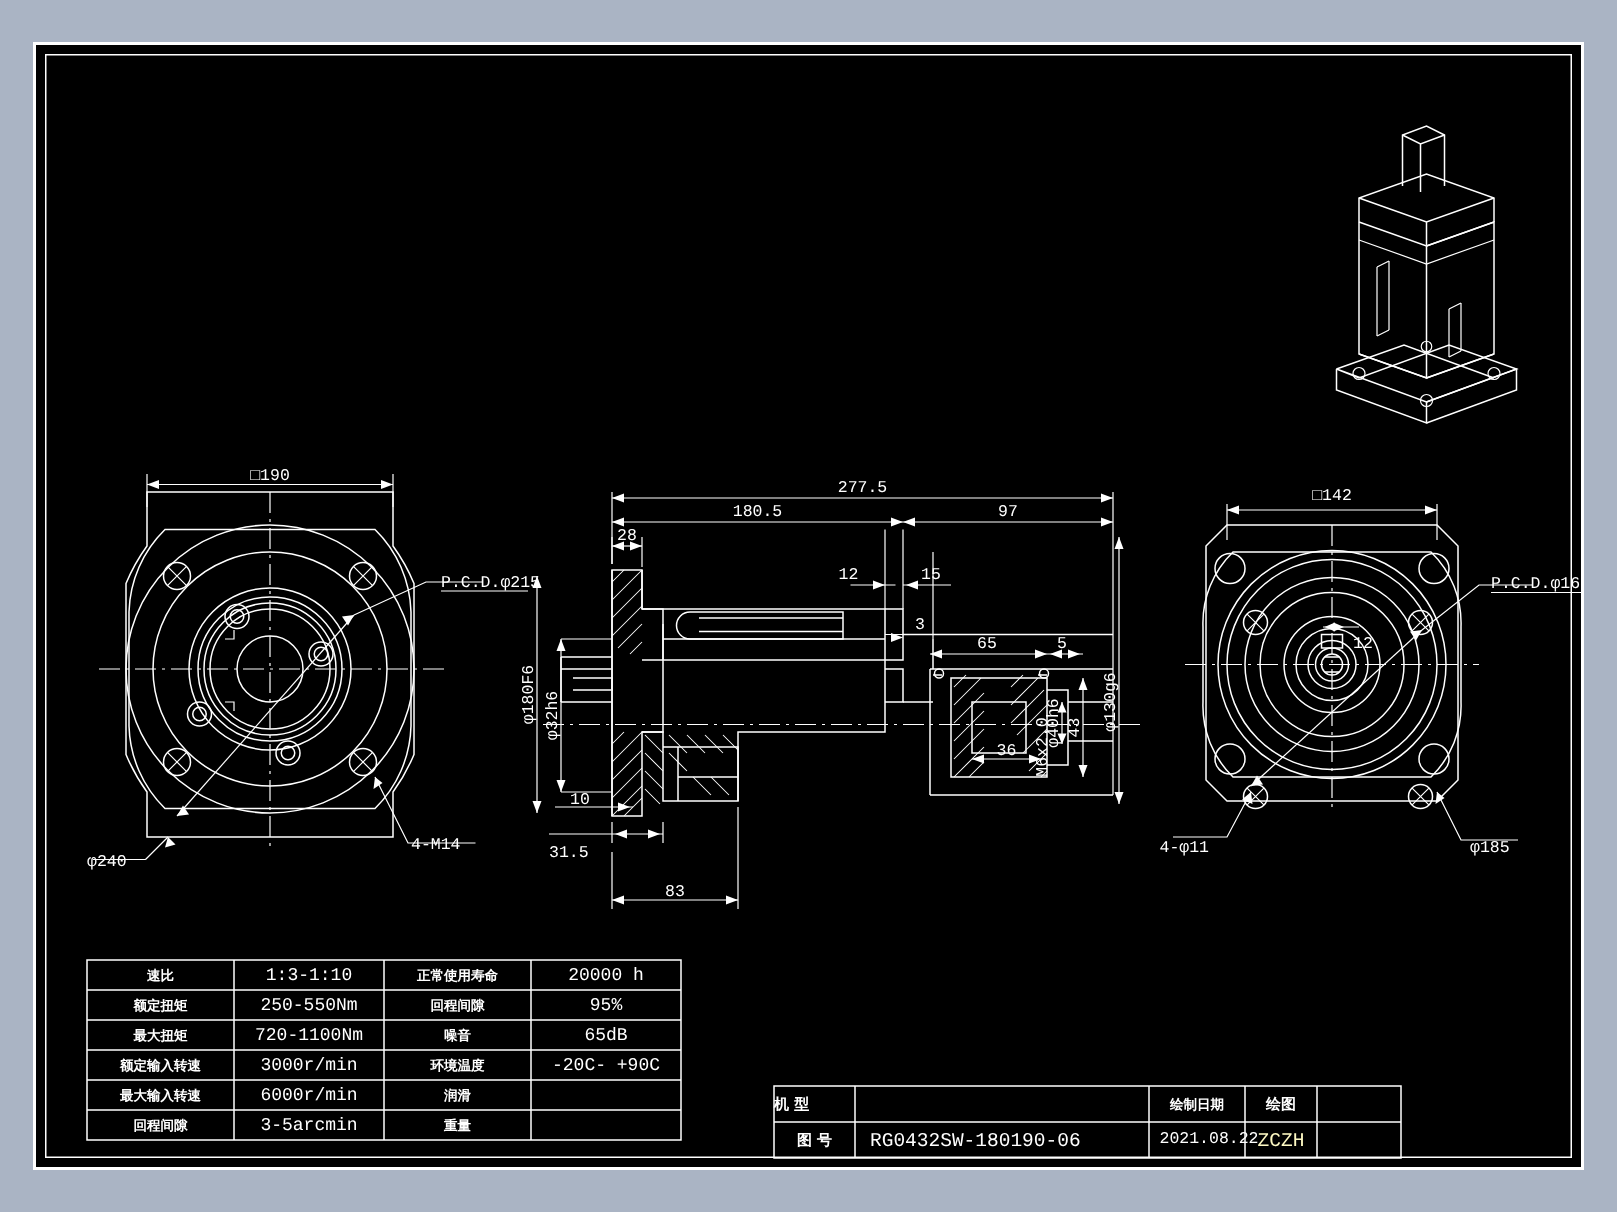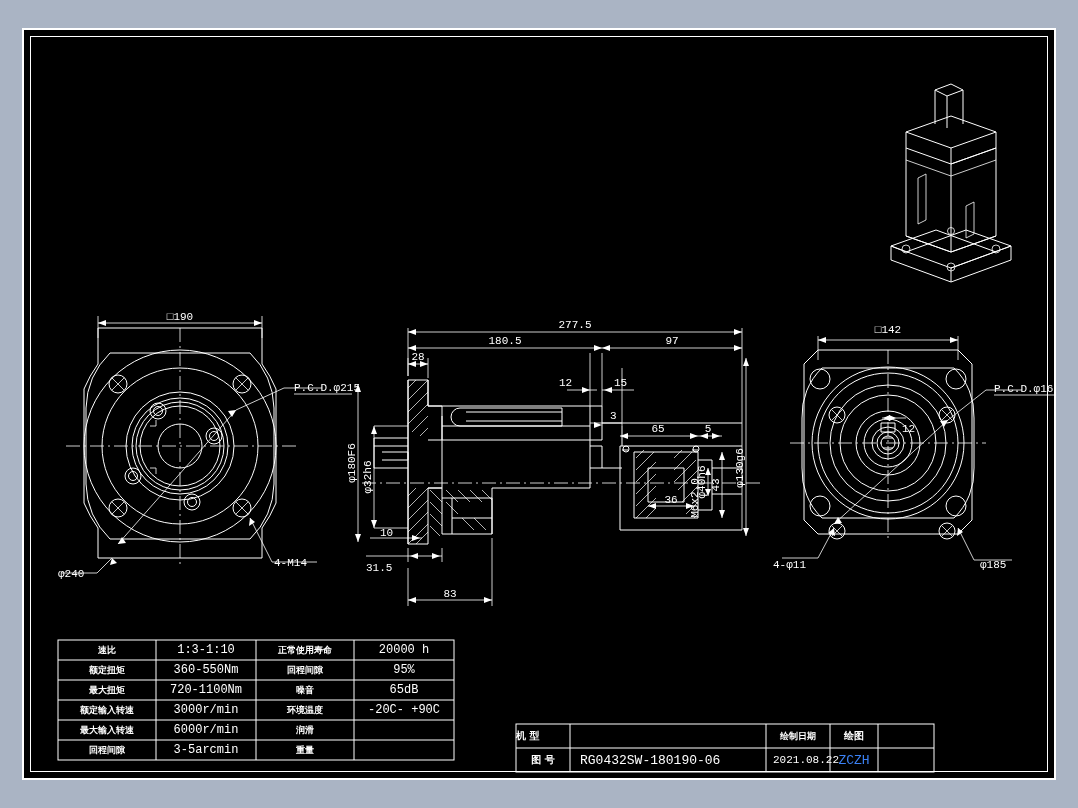--- a/index.html
+++ b/index.html
@@ -336,21 +336,21 @@
         <line class="tbl-line" x1="856" y1="696" x2="856" y2="744"></line>
       </g>
     </svg>
 
     <div id="spec-table" style="position:absolute;left:36px;top:612px;width:364px;height:120px;border-radius:17px;">
         <div style="position: absolute; left: 0px; top: 0px; width: 98px; height: 20px; display: flex; align-items: center; justify-content: center; color: rgb(255, 255, 255); font-family: &quot;DejaVu Sans&quot;, sans-serif; font-size: 9px; font-weight: bold; letter-spacing: 0px;">速比</div>
         <div style="position: absolute; left: 98px; top: 0px; width: 100px; height: 20px; display: flex; align-items: center; justify-content: center; color: rgb(255, 255, 255); font-family: &quot;Liberation Mono&quot;, monospace; font-size: 12px;">1:3-1:10</div>
         <div style="position: absolute; left: 198px; top: 0px; width: 98px; height: 20px; display: flex; align-items: center; justify-content: center; color: rgb(255, 255, 255); font-family: &quot;DejaVu Sans&quot;, sans-serif; font-size: 9px; font-weight: bold; letter-spacing: 0px;">正常使用寿命</div>
         <div style="position: absolute; left: 296px; top: 0px; width: 100px; height: 20px; display: flex; align-items: center; justify-content: center; color: rgb(255, 255, 255); font-family: &quot;Liberation Mono&quot;, monospace; font-size: 12px;">20000 h</div>
         <div style="position: absolute; left: 0px; top: 20px; width: 98px; height: 20px; display: flex; align-items: center; justify-content: center; color: rgb(255, 255, 255); font-family: &quot;DejaVu Sans&quot;, sans-serif; font-size: 9px; font-weight: bold; letter-spacing: 0px;">额定扭矩</div>
-        <div style="position: absolute; left: 98px; top: 20px; width: 100px; height: 20px; display: flex; align-items: center; justify-content: center; color: rgb(255, 255, 255); font-family: &quot;Liberation Mono&quot;, monospace; font-size: 12px;">360-550Nm</div>
+        <div style="position: absolute; left: 98px; top: 20px; width: 100px; height: 20px; display: flex; align-items: center; justify-content: center; color: rgb(255, 255, 255); font-family: &quot;Liberation Mono&quot;, monospace; font-size: 12px;">250-550Nm</div>
         <div style="position: absolute; left: 198px; top: 20px; width: 98px; height: 20px; display: flex; align-items: center; justify-content: center; color: rgb(255, 255, 255); font-family: &quot;DejaVu Sans&quot;, sans-serif; font-size: 9px; font-weight: bold; letter-spacing: 0px;">回程间隙</div>
         <div style="position: absolute; left: 296px; top: 20px; width: 100px; height: 20px; display: flex; align-items: center; justify-content: center; color: rgb(255, 255, 255); font-family: &quot;Liberation Mono&quot;, monospace; font-size: 12px;">95%</div>
         <div style="position: absolute; left: 0px; top: 40px; width: 98px; height: 20px; display: flex; align-items: center; justify-content: center; color: rgb(255, 255, 255); font-family: &quot;DejaVu Sans&quot;, sans-serif; font-size: 9px; font-weight: bold; letter-spacing: 0px;">最大扭矩</div>
         <div style="position: absolute; left: 98px; top: 40px; width: 100px; height: 20px; display: flex; align-items: center; justify-content: center; color: rgb(255, 255, 255); font-family: &quot;Liberation Mono&quot;, monospace; font-size: 12px;">720-1100Nm</div>
         <div style="position: absolute; left: 198px; top: 40px; width: 98px; height: 20px; display: flex; align-items: center; justify-content: center; color: rgb(255, 255, 255); font-family: &quot;DejaVu Sans&quot;, sans-serif; font-size: 9px; font-weight: bold; letter-spacing: 0px;">噪音</div>
         <div style="position: absolute; left: 296px; top: 40px; width: 100px; height: 20px; display: flex; align-items: center; justify-content: center; color: rgb(255, 255, 255); font-family: &quot;Liberation Mono&quot;, monospace; font-size: 12px;">65dB</div>
         <div style="position: absolute; left: 0px; top: 60px; width: 98px; height: 20px; display: flex; align-items: center; justify-content: center; color: rgb(255, 255, 255); font-family: &quot;DejaVu Sans&quot;, sans-serif; font-size: 9px; font-weight: bold; letter-spacing: 0px;">额定输入转速</div>
         <div style="position: absolute; left: 98px; top: 60px; width: 100px; height: 20px; display: flex; align-items: center; justify-content: center; color: rgb(255, 255, 255); font-family: &quot;Liberation Mono&quot;, monospace; font-size: 12px;">3000r/min</div>
         <div style="position: absolute; left: 198px; top: 60px; width: 98px; height: 20px; display: flex; align-items: center; justify-content: center; color: rgb(255, 255, 255); font-family: &quot;DejaVu Sans&quot;, sans-serif; font-size: 9px; font-weight: bold; letter-spacing: 0px;">环境温度</div>
         <div style="position: absolute; left: 296px; top: 60px; width: 100px; height: 20px; display: flex; align-items: center; justify-content: center; color: rgb(255, 255, 255); font-family: &quot;Liberation Mono&quot;, monospace; font-size: 12px;">-20C- +90C</div>
@@ -377,20 +377,20 @@
       <div style="position:absolute;left:250px;top:0;width:64px;height:24px;display:flex;align-items:center;justify-content:center;">
         <span style="color:#fff;font-family:'DejaVu Sans',sans-serif;font-size:9px;font-weight:bold;">绘制日期</span>
       </div>
       <div style="position:absolute;left:250px;top:24px;width:80px;height:24px;display:flex;align-items:center;justify-content:center;">
         <span style="color:#fff;font-family:'Liberation Mono',monospace;font-size:11px;">2021.08.22</span>
       </div>
       <div style="position:absolute;left:314px;top:0;width:48px;height:24px;display:flex;align-items:center;justify-content:center;">
         <span style="color:#fff;font-family:'DejaVu Sans',sans-serif;font-size:10px;font-weight:bold;">绘图</span>
       </div>
       <div style="position:absolute;left:314px;top:24px;width:48px;height:24px;display:flex;align-items:center;justify-content:center;">
-        <span style="color:#3b82f6;font-family:'Liberation Mono',monospace;font-size:13px;">ZCZH</span>
+        <span style="color:#fef9c3;font-family:'Liberation Mono',monospace;font-size:13px;">ZCZH</span>
       </div>
       <div style="position:absolute;left:362px;top:0;width:56px;height:48px;"></div>
     </div>
 
 
   </div>
 </div>
 
 </body></html>

